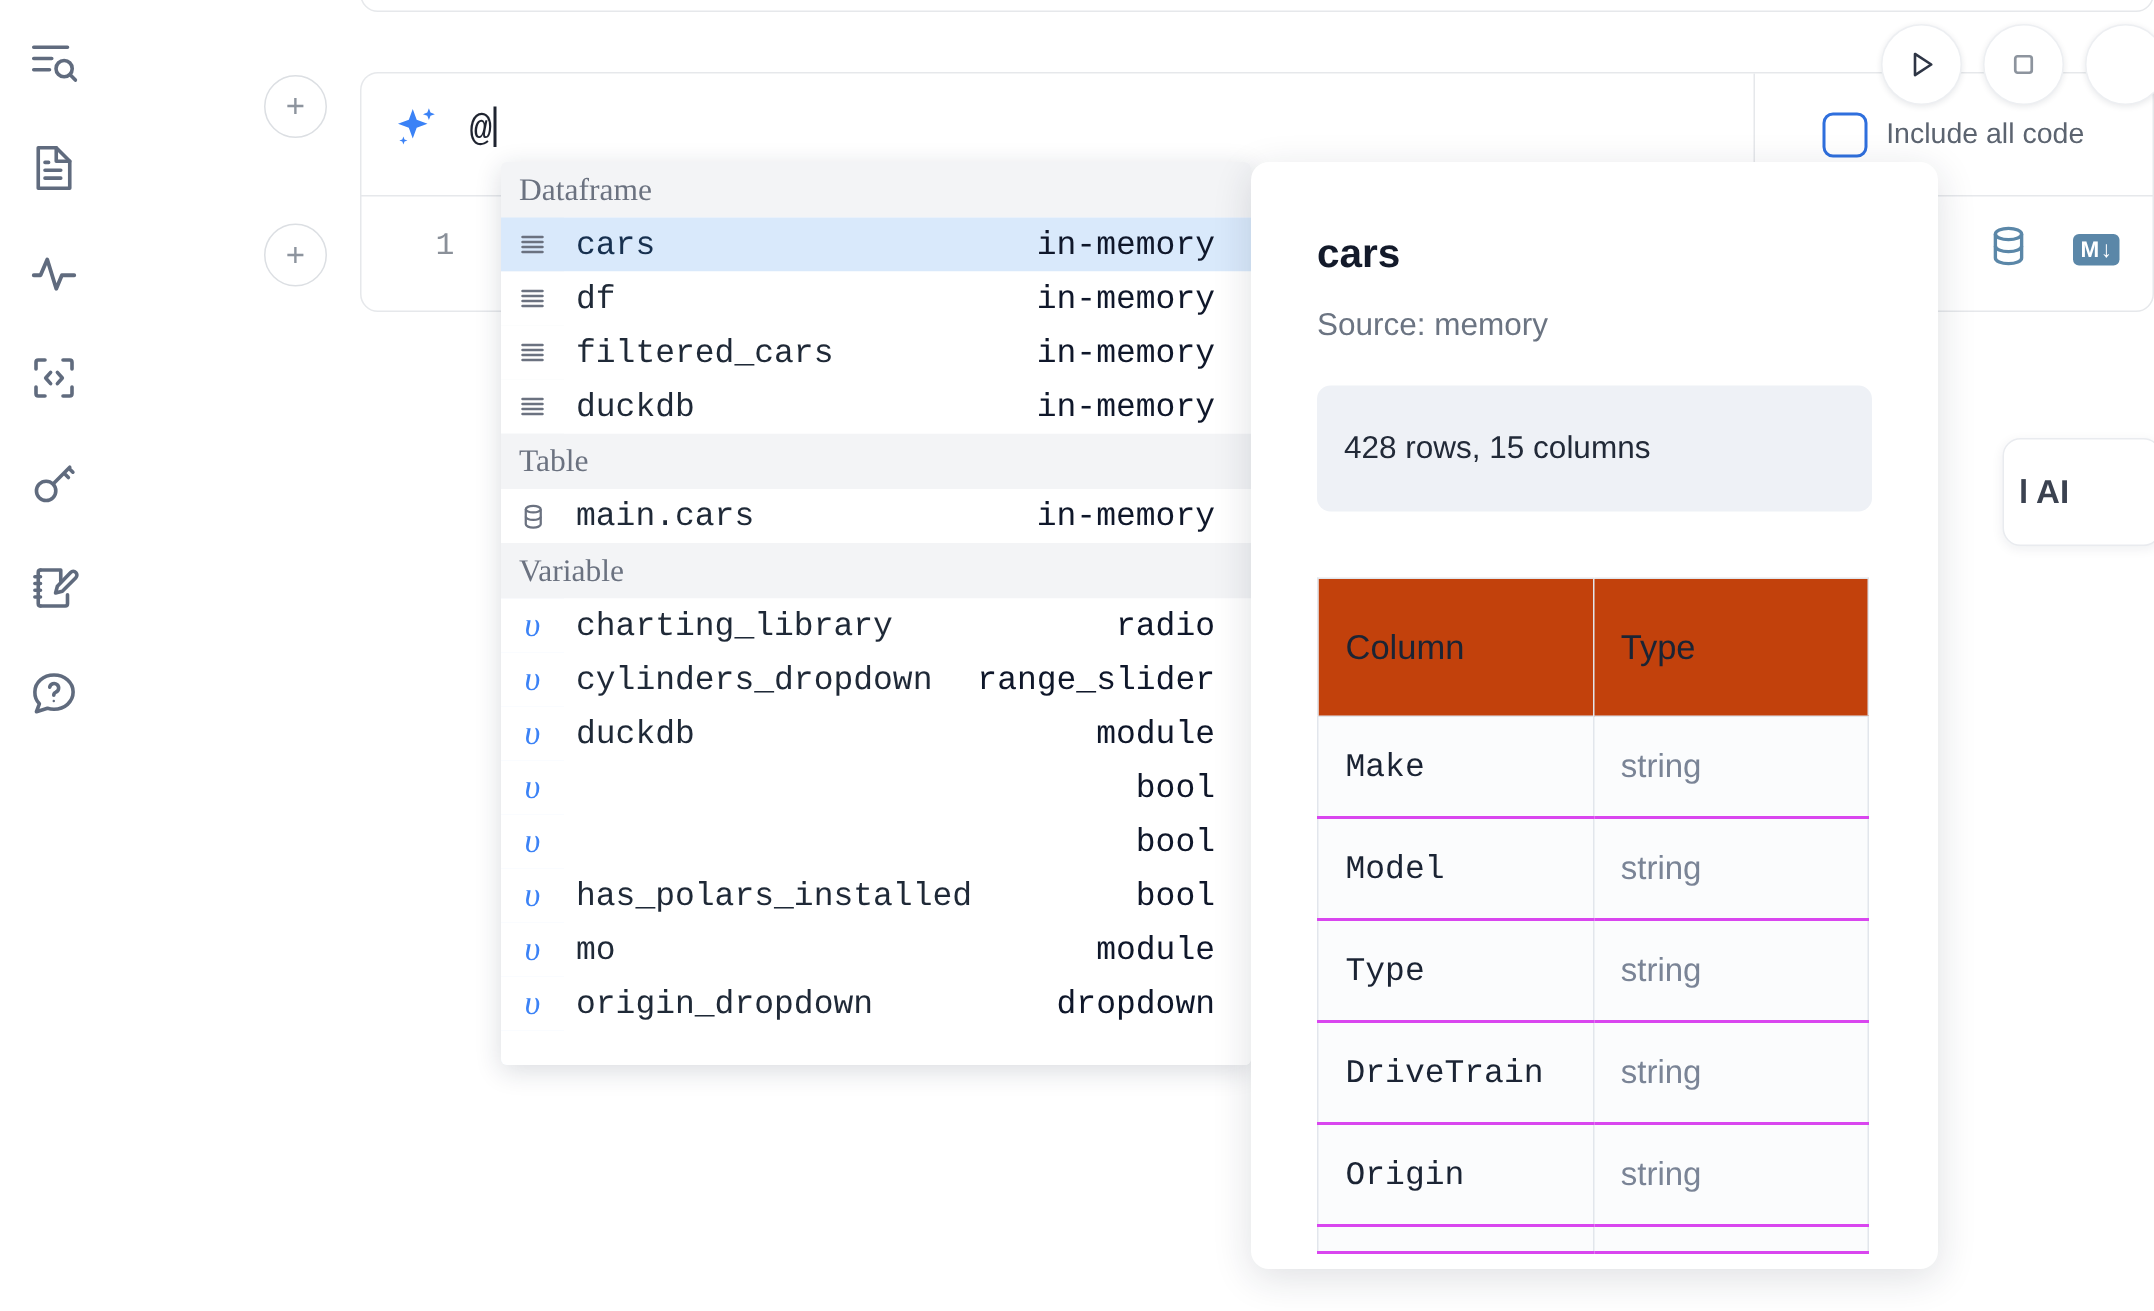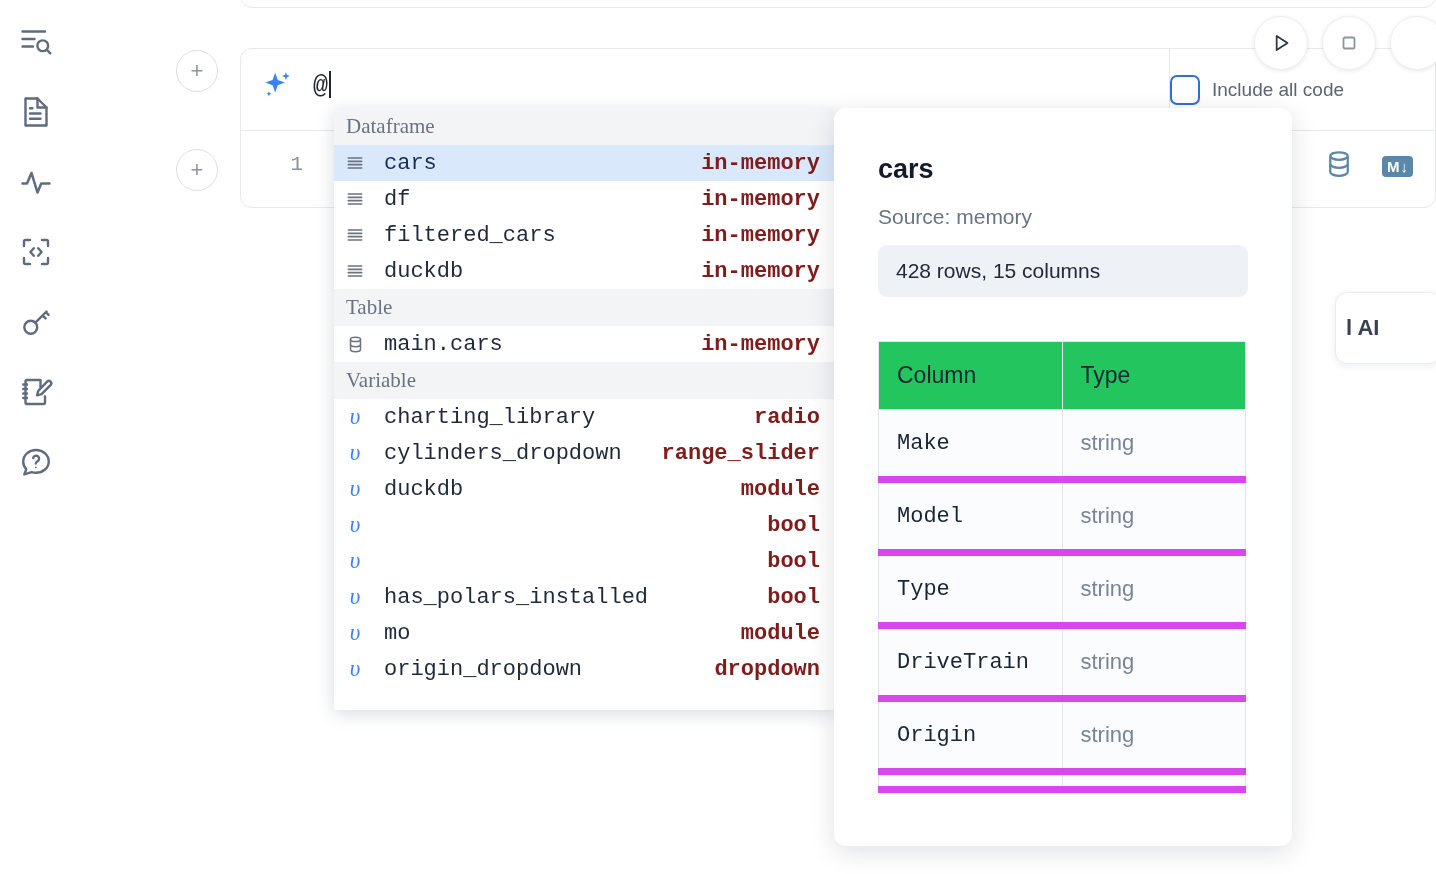--- a/index.html
+++ b/index.html
@@ -57,21 +57,21 @@
     font-family:"Liberation Mono", monospace; font-size:25px; color:#1f2430;
     position:relative; white-space:pre;
   }
   .caret {
     display:inline-block; width:2px; height:27px; background:#1f2430;
     vertical-align:-5px; margin-left:1px;
   }
   .ai-right {
     position:absolute; right:0; top:0; width:266px; height:82px;
     border-left:1px solid #e6e8eb;
-    display:flex; align-items:center; gap:12px;
+    display:flex; align-items:center; gap:12px;justify-content:center;
   }
   .chk {
     width:30px; height:30px; border:2px solid #2f6fdd; border-radius:7px;
     background:#fff; flex:none; cursor:pointer;
   }
   .chk-label { font-size:19px; color:#5c6470; }
 
   
   .code-cell {
     position:absolute; left:168px; top:130px; width:1196px; height:78px;
@@ -138,56 +138,56 @@
     height:36px; display:flex; align-items:center; background:#fff;
     font-family:"Liberation Mono", monospace; font-size:22px; color:#1f2937;
     cursor:pointer; position:relative;
   }
   .ac-item .ic {
     width:42px; flex:none; display:flex; align-items:center; justify-content:center;
     color:#6b7280;
   }
   .ac-item .nm { padding-left:8px; white-space:nowrap; }
   .ac-item .ty {
-    margin-left:auto; padding-right:14px; color:#7f1d1d; white-space:nowrap;font-weight:bold;
+    margin-left:auto; padding-right:24px; color:#0f172a; white-space:nowrap;
   }
   .ac-item.sel { background:#d9e9fb; }
   .ac-item.sel .nm { color:#17304f; }
   .ac-item.var .ic {
     color:#3b82f6; font-family:"Liberation Serif", serif; font-style:italic; font-size:23px;
   }
   .ac-item.var { height:36px; }
   .ac-body-var .ac-item { background:#fff; }
 
   
   .panel {
     position:absolute; left:834px; top:108px; width:458px; height:738px;
     background:#fff; border-radius:12px;
     box-shadow:0 6px 26px rgba(25,35,60,.14);
     z-index:50; overflow:hidden;
   }
   .panel-inner { padding:46px 44px 0 44px; }
   .panel-title { font-size:27px; font-weight:bold; color:#131a2a; }
   .panel-src { font-size:21px; color:#6b7482; margin-top:20px; }
   .panel-chip {
-    margin-top:16px; background:#eef1f6; border-radius:9px;
-    padding:14px 18px; font-size:21px; color:#222a38;
+    margin-top:28px; background:#eef1f6; border-radius:9px;
+    padding:30px 18px; font-size:21px; color:#222a38;
   }
   .panel-table {
     margin-top:44px; width:368px; border-collapse:collapse;
     border:1px solid #e2e6ec; table-layout:fixed;
   }
   .panel-table th {
-    background:#22c55e; text-align:left; font-weight:normal;
-    font-size:23px; color:#1b2434; padding:20px 18px;
+    background:#c2410c; text-align:left; font-weight:normal;
+    font-size:23px; color:#1b2434; padding:32px 18px;
     border-right:1px solid #e2e6ec; border-bottom:1px solid #e2e6ec;
   }
   .panel-table th:last-child { border-right:none; }
   .panel-table td {
-    padding:20px 18px; border-right:1px solid #e2e6ec; border-bottom:7px solid #d946ef;
+    padding:20px 18px; border-right:1px solid #e2e6ec; border-bottom:2px solid #d946ef;
     background:#fbfcfd; font-size:22px;
   }
   .panel-table td:last-child { border-right:none; }
   .panel-table td.col {
     font-family:"Liberation Mono", monospace; color:#1b2434;
   }
   .panel-table td.typ { color:#7a8496; }
   .panel-table tr.clip td { height:18px; padding:0; }
 </style>
 </head>

